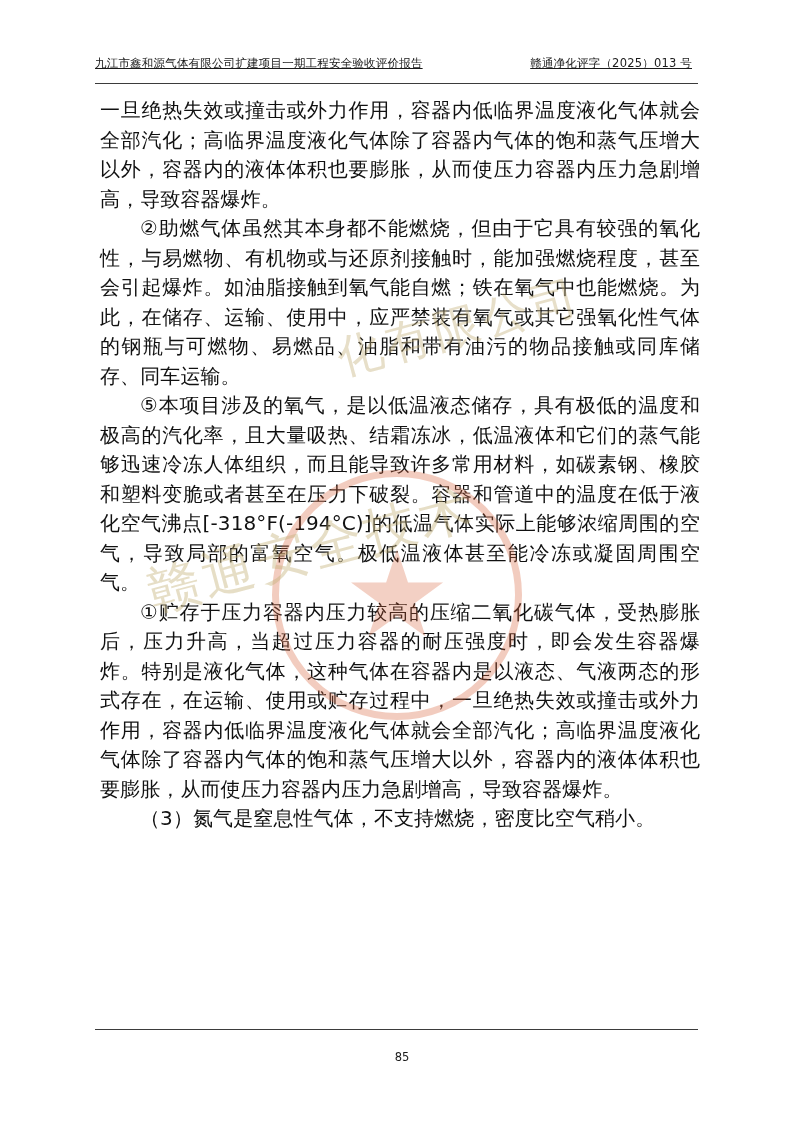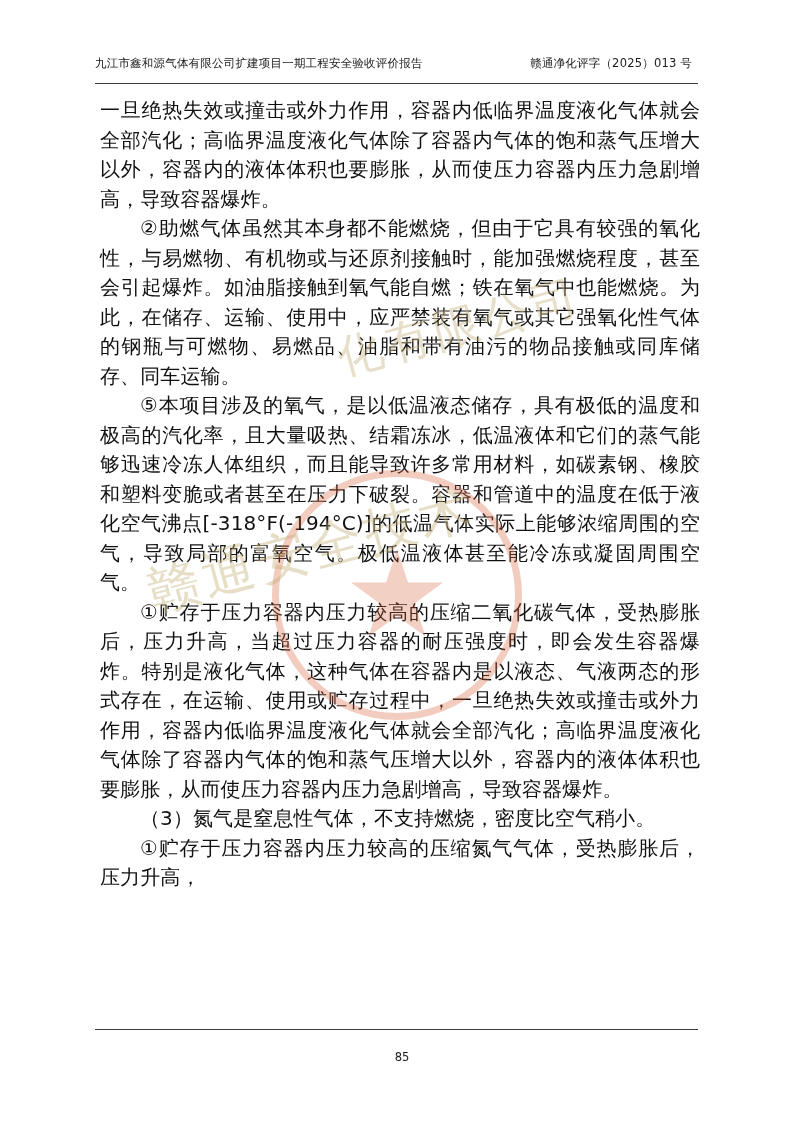--- a/index.html
+++ b/index.html
@@ -23,20 +23,21 @@
     position: absolute;
     top: 56px;
     left: 95px;
     right: 95px;
     display: flex;
     justify-content: space-between;
     align-items: baseline;
     font-size: 11.5px;
     color: #1a1a1a;
     letter-spacing: 0.2px;
+    text-decoration: underline;
   }
   .header .left { white-space: nowrap; }
   .header .right { white-space: nowrap; padding-right: 6px; }
 
   .header-rule {
     position: absolute;
     top: 83px;
     left: 95px;
     right: 95px;
     border-top: 1px solid #3b3b3b;
@@ -150,19 +151,18 @@
     </div>
     <div class="wm-text-bottom">赣通安全技术</div>
   </div>
 
   <div class="content">
     <p>一旦绝热失效或撞击或外力作用，容器内低临界温度液化气体就会全部汽化；高临界温度液化气体除了容器内气体的饱和蒸气压增大以外，容器内的液体体积也要膨胀，从而使压力容器内压力急剧增高，导致容器爆炸。</p>
     <p class="indent">②助燃气体虽然其本身都不能燃烧，但由于它具有较强的氧化性，与易燃物、有机物或与还原剂接触时，能加强燃烧程度，甚至会引起爆炸。如油脂接触到氧气能自燃；铁在氧气中也能燃烧。为此，在储存、运输、使用中，应严禁装有氧气或其它强氧化性气体的钢瓶与可燃物、易燃品、油脂和带有油污的物品接触或同库储存、同车运输。</p>
     <p class="indent">⑤本项目涉及的氧气，是以低温液态储存，具有极低的温度和极高的汽化率，且大量吸热、结霜冻冰，低温液体和它们的蒸气能够迅速冷冻人体组织，而且能导致许多常用材料，如碳素钢、橡胶和塑料变脆或者甚至在压力下破裂。容器和管道中的温度在低于液化空气沸点[-318°F(-194°C)]的低温气体实际上能够浓缩周围的空气，导致局部的富氧空气。极低温液体甚至能冷冻或凝固周围空气。</p>
     <p class="indent">①贮存于压力容器内压力较高的压缩二氧化碳气体，受热膨胀后，压力升高，当超过压力容器的耐压强度时，即会发生容器爆炸。特别是液化气体，这种气体在容器内是以液态、气液两态的形式存在，在运输、使用或贮存过程中，一旦绝热失效或撞击或外力作用，容器内低临界温度液化气体就会全部汽化；高临界温度液化气体除了容器内气体的饱和蒸气压增大以外，容器内的液体体积也要膨胀，从而使压力容器内压力急剧增高，导致容器爆炸。</p>
     <p class="indent">（3）氮气是窒息性气体，不支持燃烧，密度比空气稍小。</p>
-    <p class="indent">①贮存于压力容器内压力较高的压缩氮气气体，受热膨胀后，压力升高，</p>
   </div>
 
   <div class="footer-rule"></div>
   <div class="page-number">85</div>
 
 </div>
 
 </body></html>

